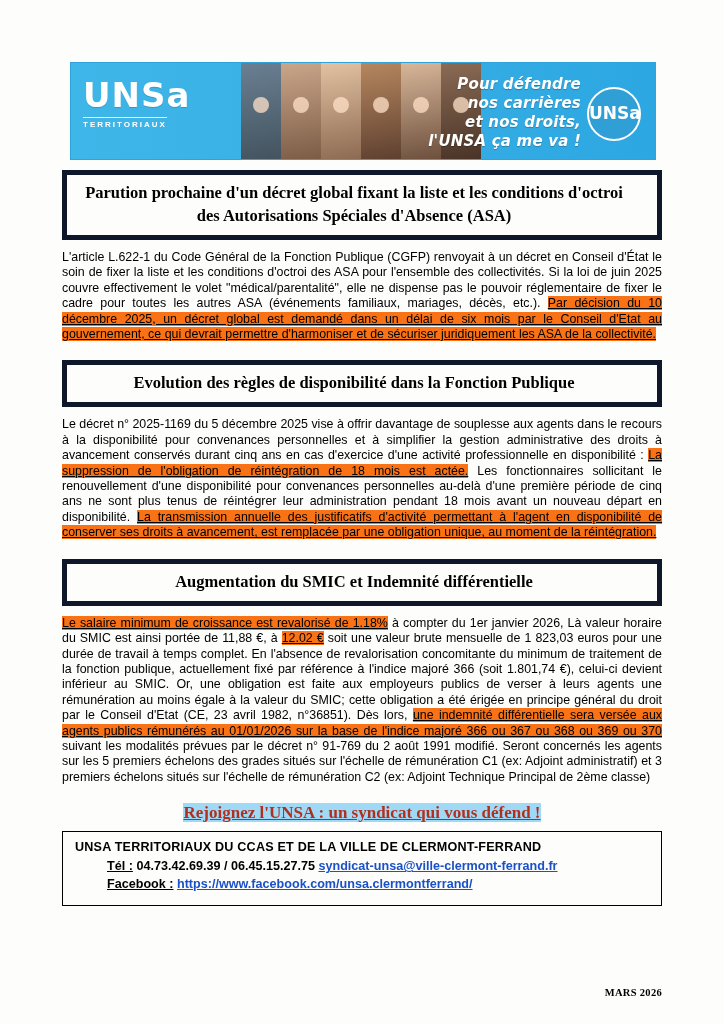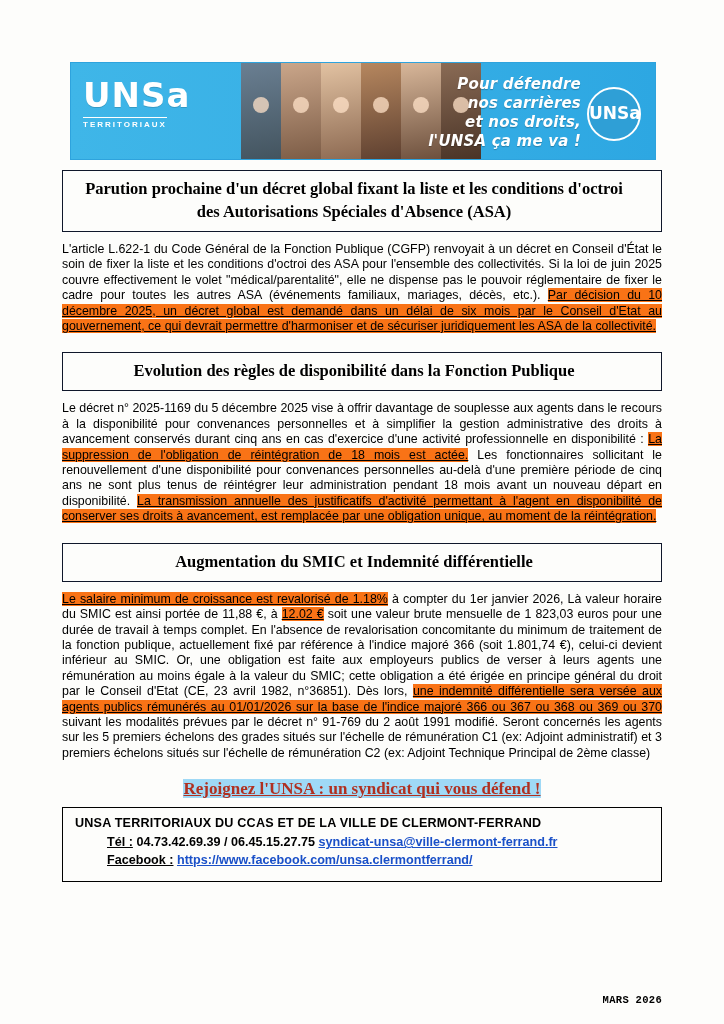--- a/index.html
+++ b/index.html
@@ -117,21 +117,21 @@
   }
 
   
   .content {
     position: absolute;
     left: 62px;
     top: 170px;
     width: 600px;
   }
   .title-box {
-    border: 1px solid #0f172a;
+    border: 5px solid #0f172a;
     padding: 6px 26px 8px 10px;
     text-align: center;
     font-family: "Liberation Serif", serif;
     font-weight: bold;
     font-size: 16.5px;
     line-height: 23px;
     margin-bottom: 10px;
   }
   p.body {
     font-family: "Liberation Sans", sans-serif;
@@ -177,22 +177,22 @@
     margin-left: 32px;
   }
   .contact-line .label { text-decoration: underline; }
   .link {
     color: #1a50c8;
     text-decoration: underline;
   }
   .footer-date {
     position: absolute;
     right: 62px;
-    bottom: 18px;
-    font-family: Liberation Mono, monospace;
+    bottom: 26px;
+    font-family: Liberation Serif, serif;
     font-weight: bold;
     font-size: 10.5px;
     letter-spacing: 0.3px;
     padding-left: 12px;
   }
 </style>
 </head>
 <body>
 
 <div class="page">

